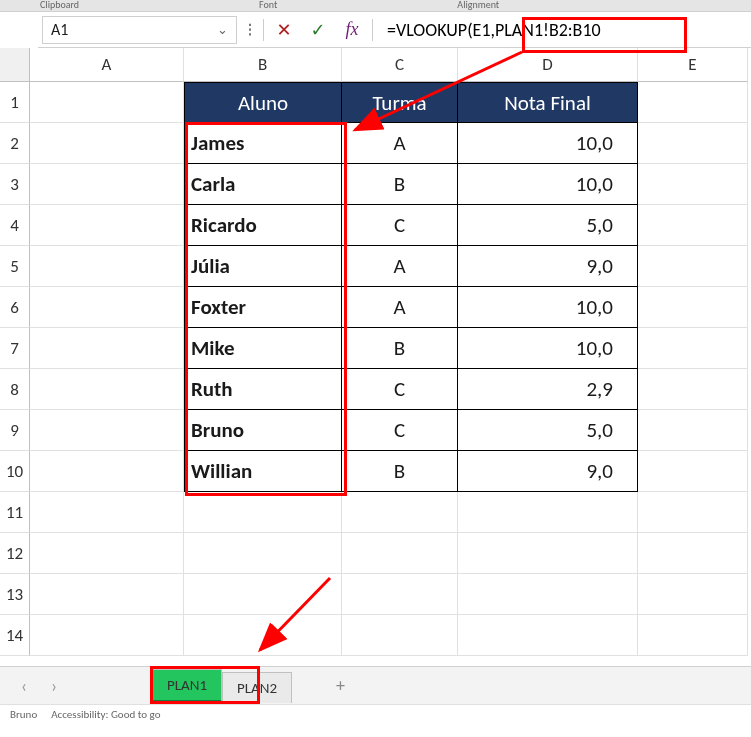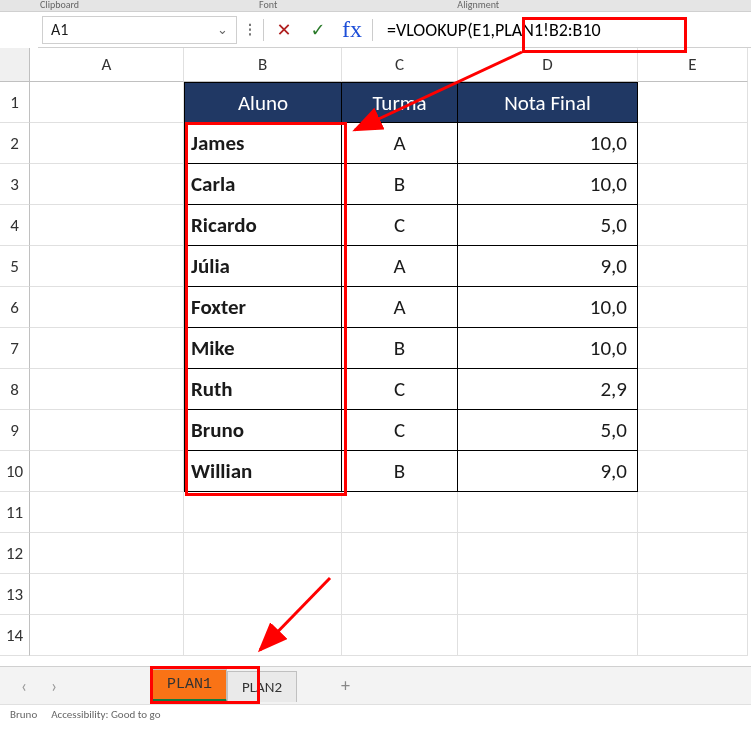--- a/index.html
+++ b/index.html
@@ -68,23 +68,24 @@
     display: flex;
     align-items: center;
     justify-content: center;
     font-size: 18px;
     color: #555;
     cursor: pointer;
   }
   .fb-cancel { color: #b02020; }
   .fb-confirm { color: #2a7a2a; }
   .fb-fx {
+    font-style: italic;
     font-family: "Times New Roman", serif;
-    font-size: 24px;
-    color: #1d4ed8;
+    font-size: 18px;
+    color: #701a75;
   }
   .formula-input {
     flex: 1;
     height: 28px;
     border: none;
     outline: none;
     font-size: 18px;
     padding: 0 8px;
     font-family: Calibri, Arial, sans-serif;
   }
@@ -182,21 +183,21 @@
   .hdr .cell.colD {
     background: #203864;
     color: #ffffff;
     font-weight: 400;
     justify-content: center;
     border-top: 1.5px solid #000;
   }
 
   .bold { font-weight: 700; }
   .center { justify-content: center; }
-  .right { justify-content: flex-end; padding-right: 10px; }
+  .right { justify-content: flex-end; padding-right: 24px; }
 
   
   .tab-strip {
     height: 38px;
     background: #f3f3f3;
     border-top: 1px solid #d0d0d0;
     display: flex;
     align-items: center;
     padding: 0 12px;
     gap: 6px;
@@ -217,24 +218,23 @@
   .tab {
     padding: 6px 14px;
     border: 1px solid #c0c0c0;
     border-bottom: none;
     background: #ffffff;
     color: #333;
     cursor: pointer;
     position: relative;
   }
   .tab.active {
-    background: #f97316;
+    background: #22c55e;
     border-bottom: 3px solid #107c41;
     font-weight: 500;
-    font-family: Liberation Mono, monospace;
   }
   .tab.inactive {
     background: #eaeaea;
   }
   .tab-add {
     margin-left: 30px;
     color: #888;
     font-size: 18px;
     padding: 4px 8px;
   }

